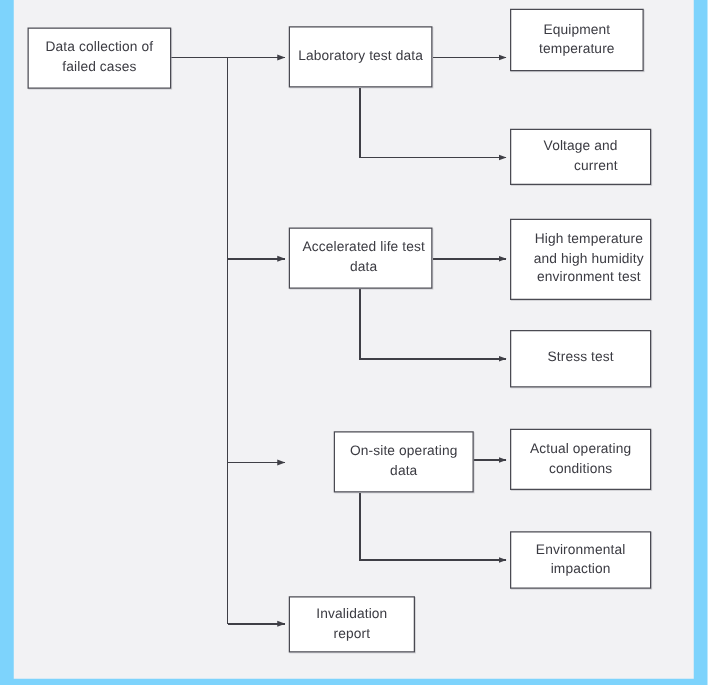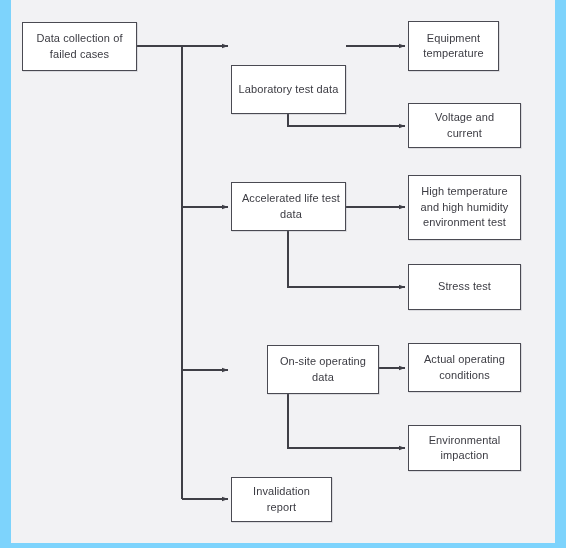--- a/index.html
+++ b/index.html
@@ -91,44 +91,44 @@
       <path d="M346,368 L405,368" marker-end="url(#arrowhead)"></path>
       <path d="M288,394 L288,448 L405,448" marker-end="url(#arrowhead)"></path>
     </g>
   </svg>
 
   <div class="node" style="left:22px; top:22px; width:115px; height:49px;">
     <span class="node-label">Data collection of
 failed cases</span>
   </div>
 
-  <div class="node" style="left:231px; top:21px; width:115px; height:49px;margin-top:44px;">
+  <div class="node" style="left:231px; top:21px; width:115px; height:49px;">
     <span class="node-label">Laboratory test data</span>
   </div>
   <div class="node" style="left:231px; top:182px; width:115px; height:49px;justify-content:flex-end;">
     <span class="node-label">Accelerated life test
 data</span>
   </div>
   <div class="node" style="left:231px; top:345px; width:112px; height:49px;margin-left:36px;">
     <span class="node-label">On-site operating
 data</span>
   </div>
   <div class="node" style="left:231px; top:477px; width:101px; height:45px;">
     <span class="node-label">Invalidation report</span>
   </div>
 
-  <div class="node" style="left:408px; top:21px; width:91px; height:50px;">
+  <div class="node" style="left:408px; top:7px; width:107px; height:50px;">
     <span class="node-label">Equipment
 temperature</span>
   </div>
-  <div class="node" style="left:408px; top:103px; width:113px; height:45px;">
+  <div class="node" style="left:408px; top:103px; width:113px; height:45px;text-align:right;">
     <span class="node-label">Voltage and
 current</span>
   </div>
-  <div class="node" style="left:408px; top:175px; width:113px; height:65px;">
+  <div class="node" style="left:408px; top:175px; width:113px; height:65px;justify-content:flex-end;">
     <span class="node-label">High temperature
 and high humidity
 environment test</span>
   </div>
   <div class="node" style="left:408px; top:264px; width:113px; height:46px;">
     <span class="node-label">Stress test</span>
   </div>
   <div class="node" style="left:408px; top:425px; width:113px; height:46px;">
     <span class="node-label">Environmental
 impaction</span>

